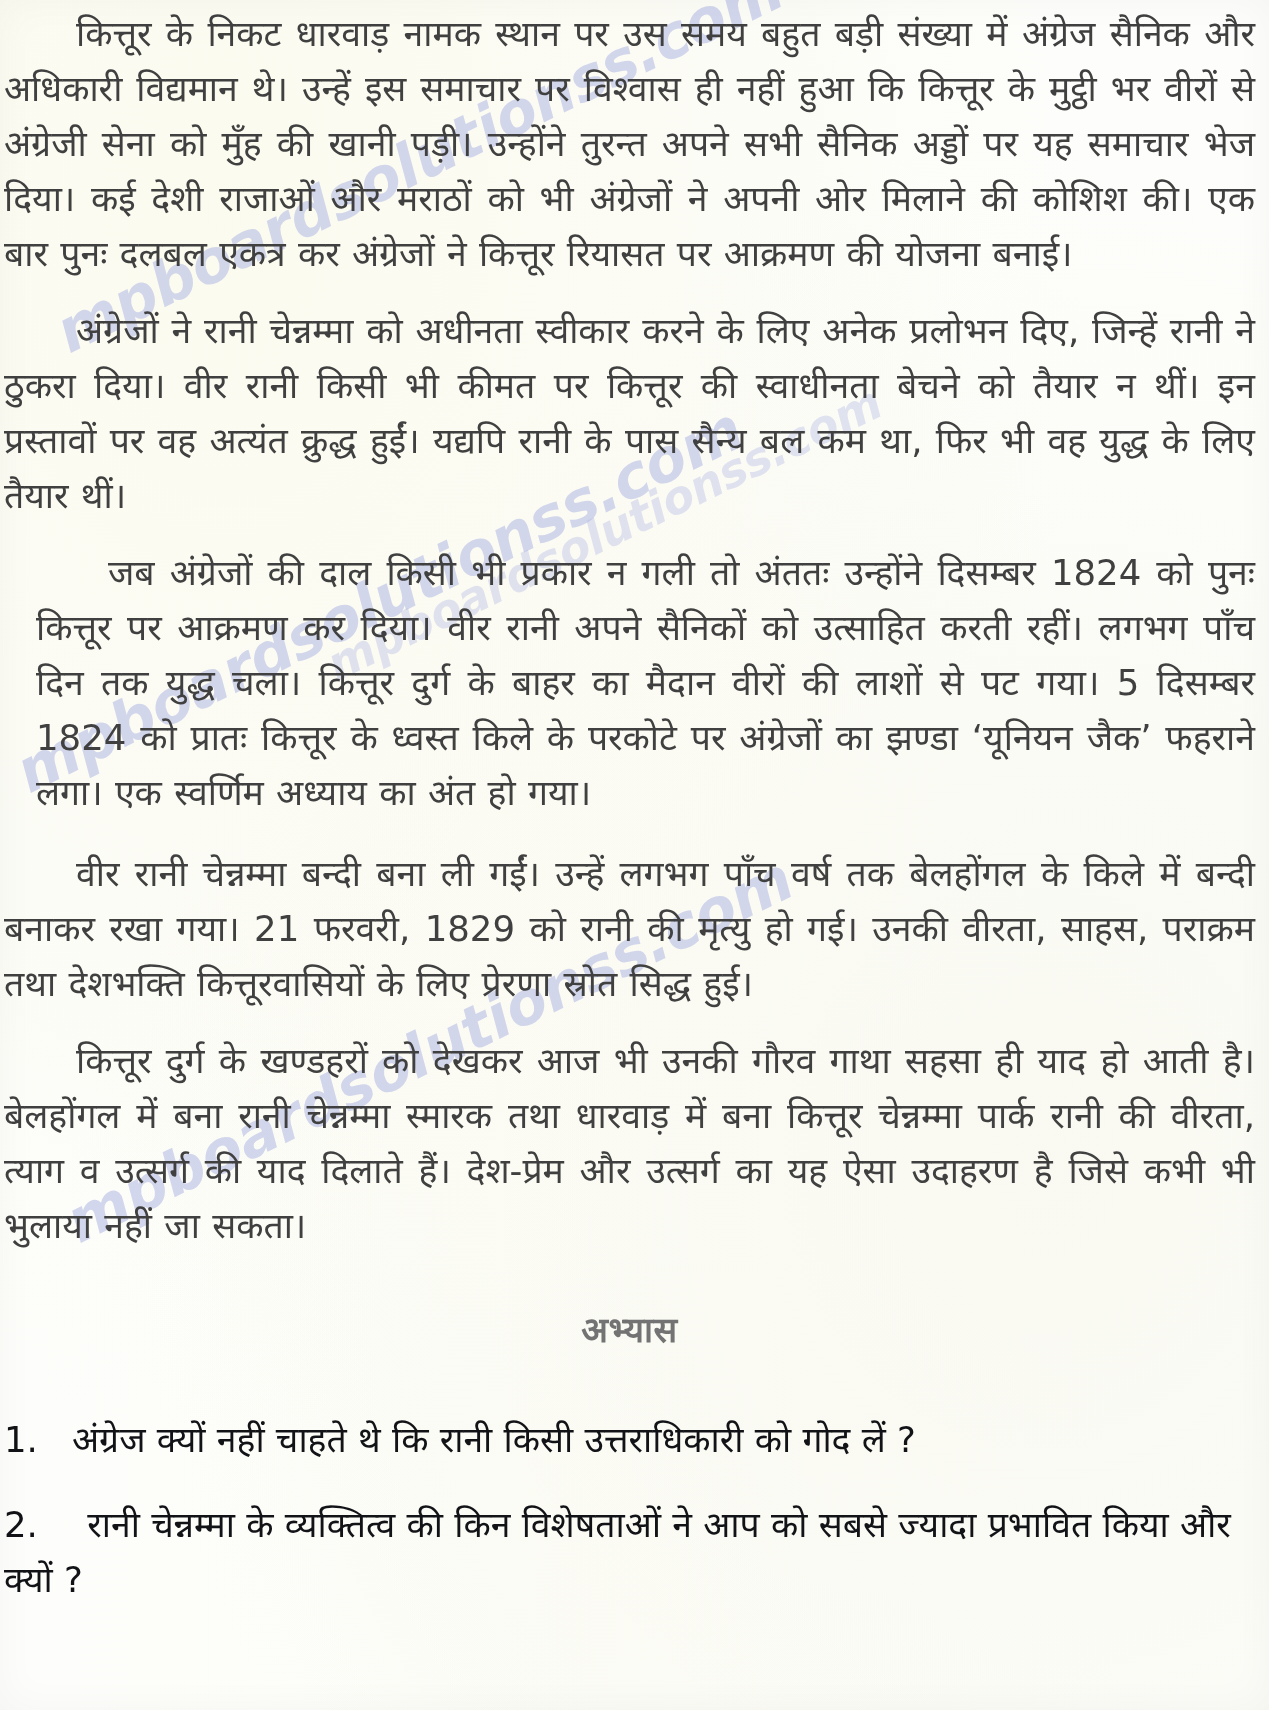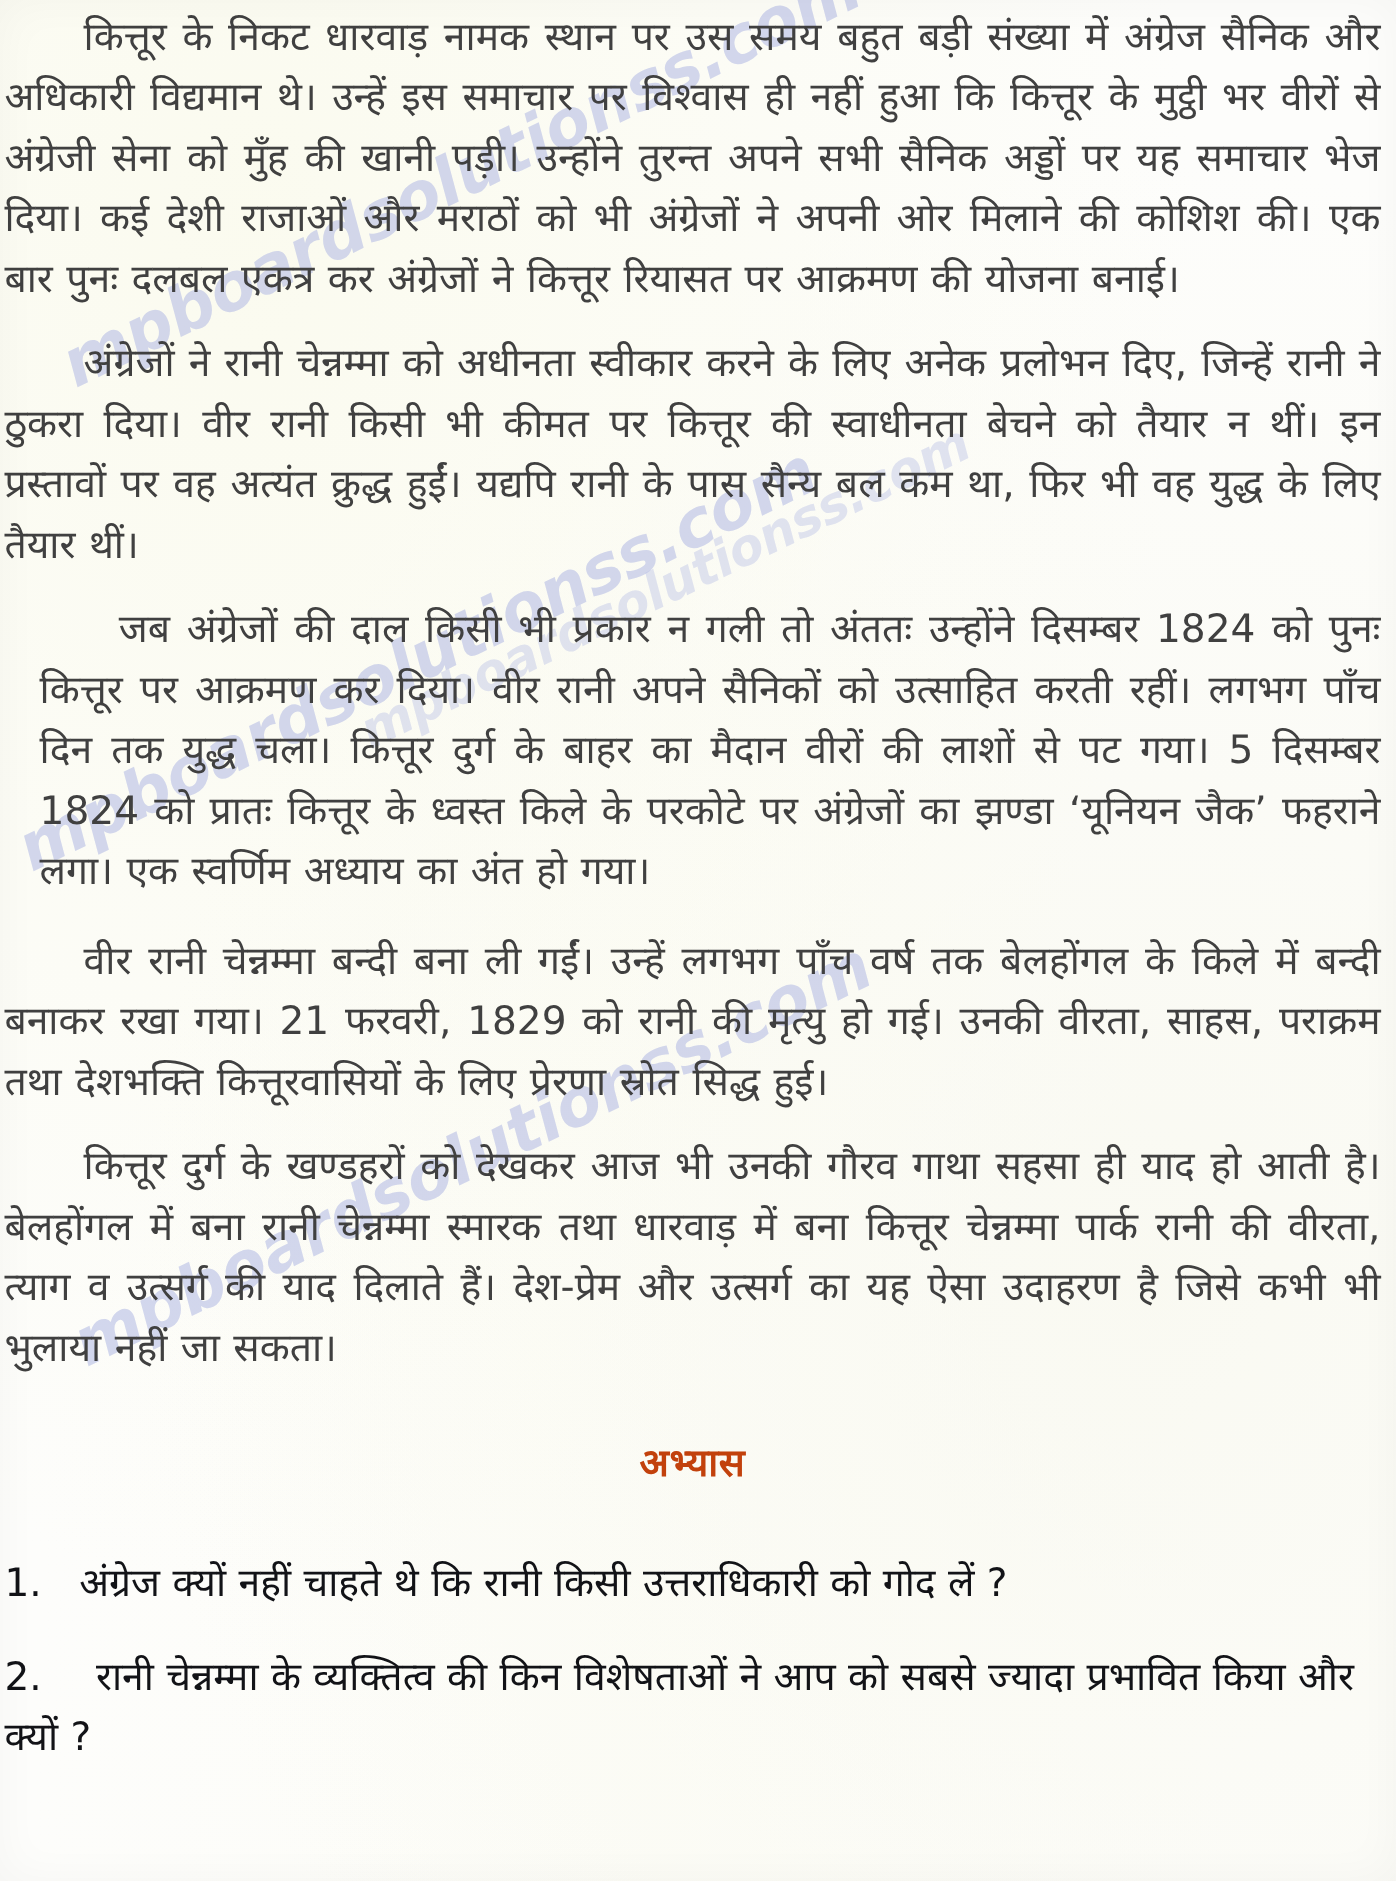--- a/index.html
+++ b/index.html
@@ -76,21 +76,21 @@
   .para.first {
     margin-top: 6px;
   }
 
   .para:nth-of-type(3) { margin-bottom: 26px; margin-left: 32px; }
 
   .exercise-heading {
     text-align: center;
     font-size: 35px;
     font-weight: 700;
-    color: #c2410c;
+    color: #737373;
     margin: 52px 0 60px 0;
     letter-spacing: 0.5px;
   }
 
   .question-list {
     list-style: none;
     margin: 0;
     padding: 0;
   }
 

